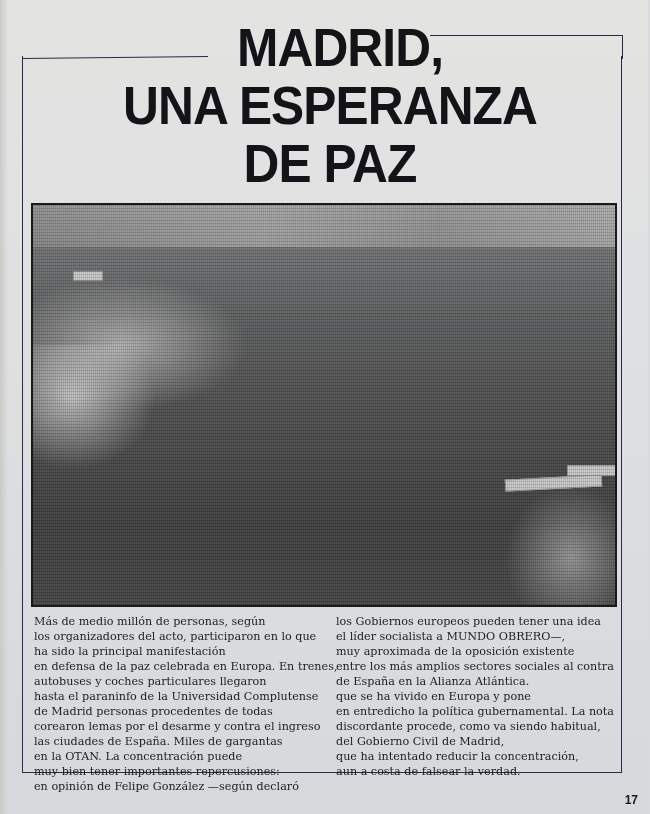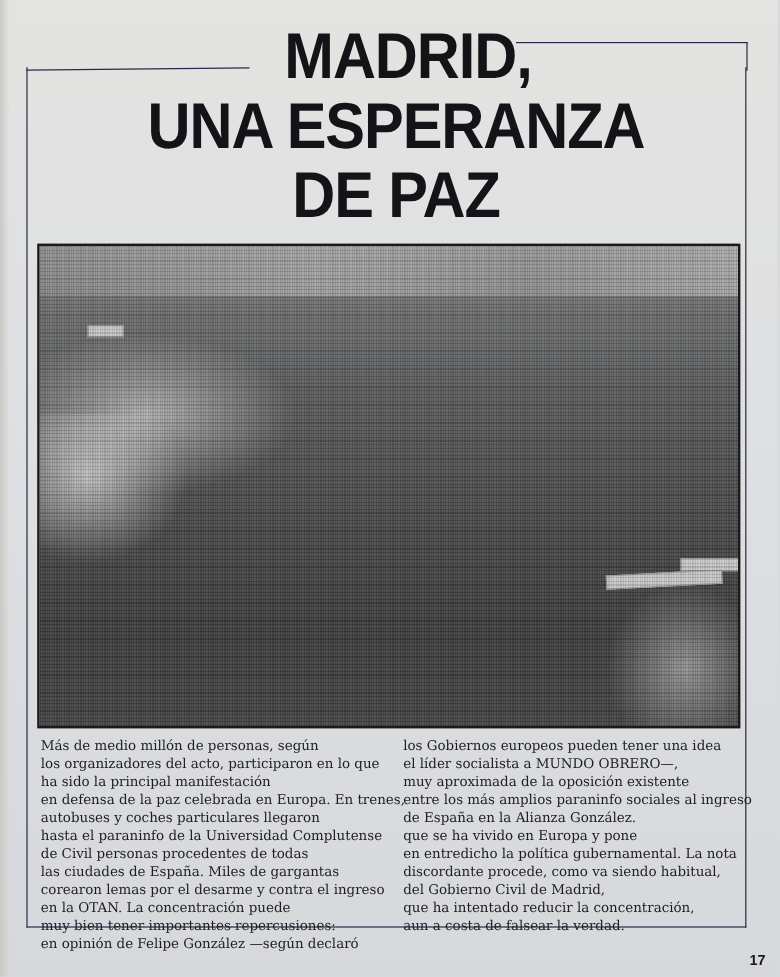--- a/index.html
+++ b/index.html
@@ -127,34 +127,34 @@
     <div class="photo-noise"></div>
   </div>
 
   <div class="caption caption-left">
     <span class="ln">Más de medio millón de personas, según</span>
     <span class="ln">los organizadores del acto, participaron en lo que</span>
     <span class="ln">ha sido la principal manifestación</span>
     <span class="ln">en defensa de la paz celebrada en Europa. En trenes,</span>
     <span class="ln">autobuses y coches particulares llegaron</span>
     <span class="ln">hasta el paraninfo de la Universidad Complutense</span>
-    <span class="ln">de Civil personas procedentes de todas</span>
+    <span class="ln">de Madrid personas procedentes de todas</span>
+    <span class="ln">corearon lemas por el desarme y contra el ingreso</span>
     <span class="ln">las ciudades de España. Miles de gargantas</span>
-    <span class="ln">corearon lemas por el desarme y contra el ingreso</span>
     <span class="ln">en la OTAN. La concentración puede</span>
     <span class="ln">muy bien tener importantes repercusiones:</span>
     <span class="ln">en opinión de Felipe González —según declaró</span>
   </div>
 
   <div class="caption caption-right">
     <span class="ln">los Gobiernos europeos pueden tener una idea</span>
     <span class="ln">el líder socialista a MUNDO OBRERO—,</span>
     <span class="ln">muy aproximada de la oposición existente</span>
-    <span class="ln">entre los más amplios paraninfo sociales al ingreso</span>
-    <span class="ln">de España en la Alianza González.</span>
+    <span class="ln">entre los más amplios sectores sociales al contra</span>
+    <span class="ln">de España en la Alianza Atlántica.</span>
     <span class="ln">que se ha vivido en Europa y pone</span>
     <span class="ln">en entredicho la política gubernamental. La nota</span>
     <span class="ln">discordante procede, como va siendo habitual,</span>
     <span class="ln">del Gobierno Civil de Madrid,</span>
     <span class="ln">que ha intentado reducir la concentración,</span>
     <span class="ln">aun a costa de falsear la verdad.</span>
   </div>
 
   <div class="page-number">17</div>
 </div>

